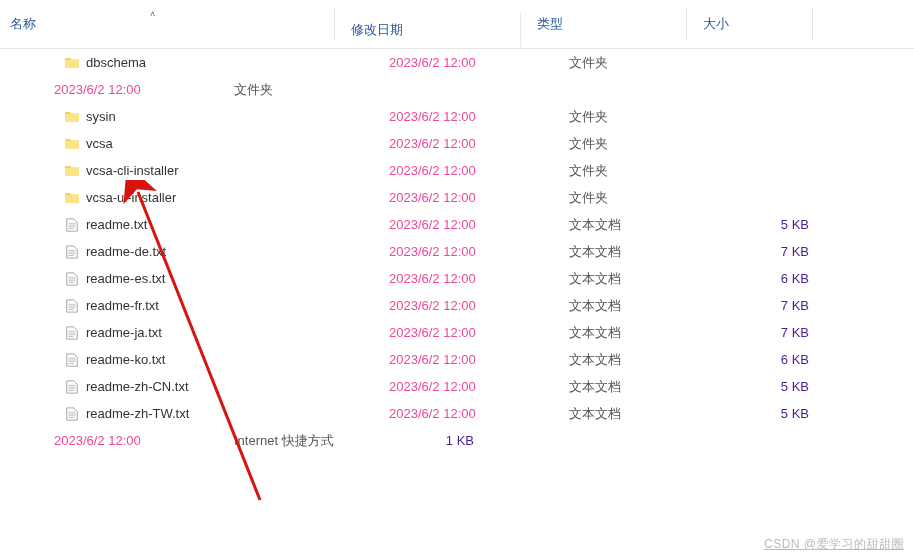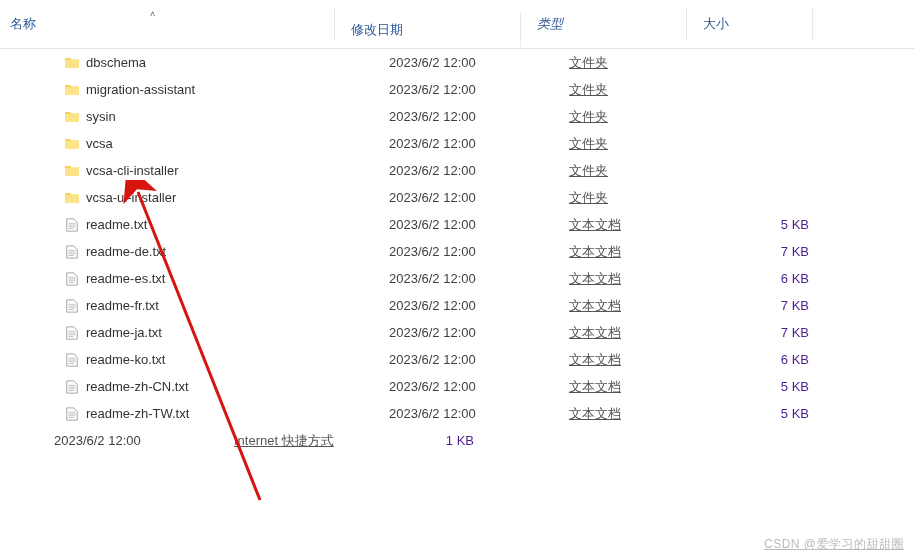--- a/index.html
+++ b/index.html
@@ -24,40 +24,40 @@
       padding: 8px 10px;
       color: #2a5796;
       font-size: 13px;
       border-right: 1px solid #e8e8e8;
       display: flex;
       align-items: center;
       position: relative;
     }
     .col-name { width: 335px; padding-left: 20px; }
     .col-date { width: 180px; margin-top: 12px; }
-    .col-type { width: 160px; font-style: italic; }
+    .col-type { width: 160px; }
     .col-size { width: 120px; }
     .sort-arrow {
       position: absolute;
       left: 150px;
       top: 2px;
       font-size: 9px;
       color: #666;
     }
     .rows { }
     .row {
       display: flex;
       height: 27px;
       align-items: center;
       margin-left: 44px;
     }
     .cell { padding: 0 10px; overflow: hidden; white-space: nowrap; }
     .cell-name { width: 335px; padding-left: 20px; display: flex; align-items: center; gap: 6px; }
-    .cell-date { width: 180px; color: #404040; }
-    .cell-type { width: 160px; color: #555; text-decoration: underline; }
+    .cell-date { width: 180px; color: #ec4899; }
+    .cell-type { width: 160px; color: #555; }
     .cell-size { width: 120px; color: #4c1d95; text-align: right; padding-right: 30px; }
     .icon { width: 16px; height: 16px; flex-shrink: 0; display: inline-flex; align-items: center; justify-content: center; }
     .icon-folder svg { width: 16px; height: 16px; }
     .icon-file svg { width: 14px; height: 14px; }
     .icon-link svg { width: 16px; height: 16px; }
     .watermark {
       position: absolute;
       right: 10px;
       bottom: 6px;
       color: #bbb;
@@ -100,29 +100,20 @@
             <path fill="#fce38a" d="M1 5h14v8H1z"></path>
           </svg>
         </span>
         <span>dbschema</span>
       </div>
       <div class="cell cell-date">2023/6/2 12:00</div>
       <div class="cell cell-type">文件夹</div>
       <div class="cell cell-size"></div>
     </div>
     <div class="row">
-      <div class="cell cell-name">
-        <span class="icon icon-folder">
-          <svg viewBox="0 0 16 16">
-            <path fill="#f8d053" d="M1 3h5l1.5 1.5H15V13H1z"></path>
-            <path fill="#fce38a" d="M1 5h14v8H1z"></path>
-          </svg>
-        </span>
-        <span>migration-assistant</span>
-      </div>
       <div class="cell cell-date">2023/6/2 12:00</div>
       <div class="cell cell-type">文件夹</div>
       <div class="cell cell-size"></div>
     </div>
     <div class="row">
       <div class="cell cell-name">
         <span class="icon icon-folder">
           <svg viewBox="0 0 16 16">
             <path fill="#f8d053" d="M1 3h5l1.5 1.5H15V13H1z"></path>
             <path fill="#fce38a" d="M1 5h14v8H1z"></path>

